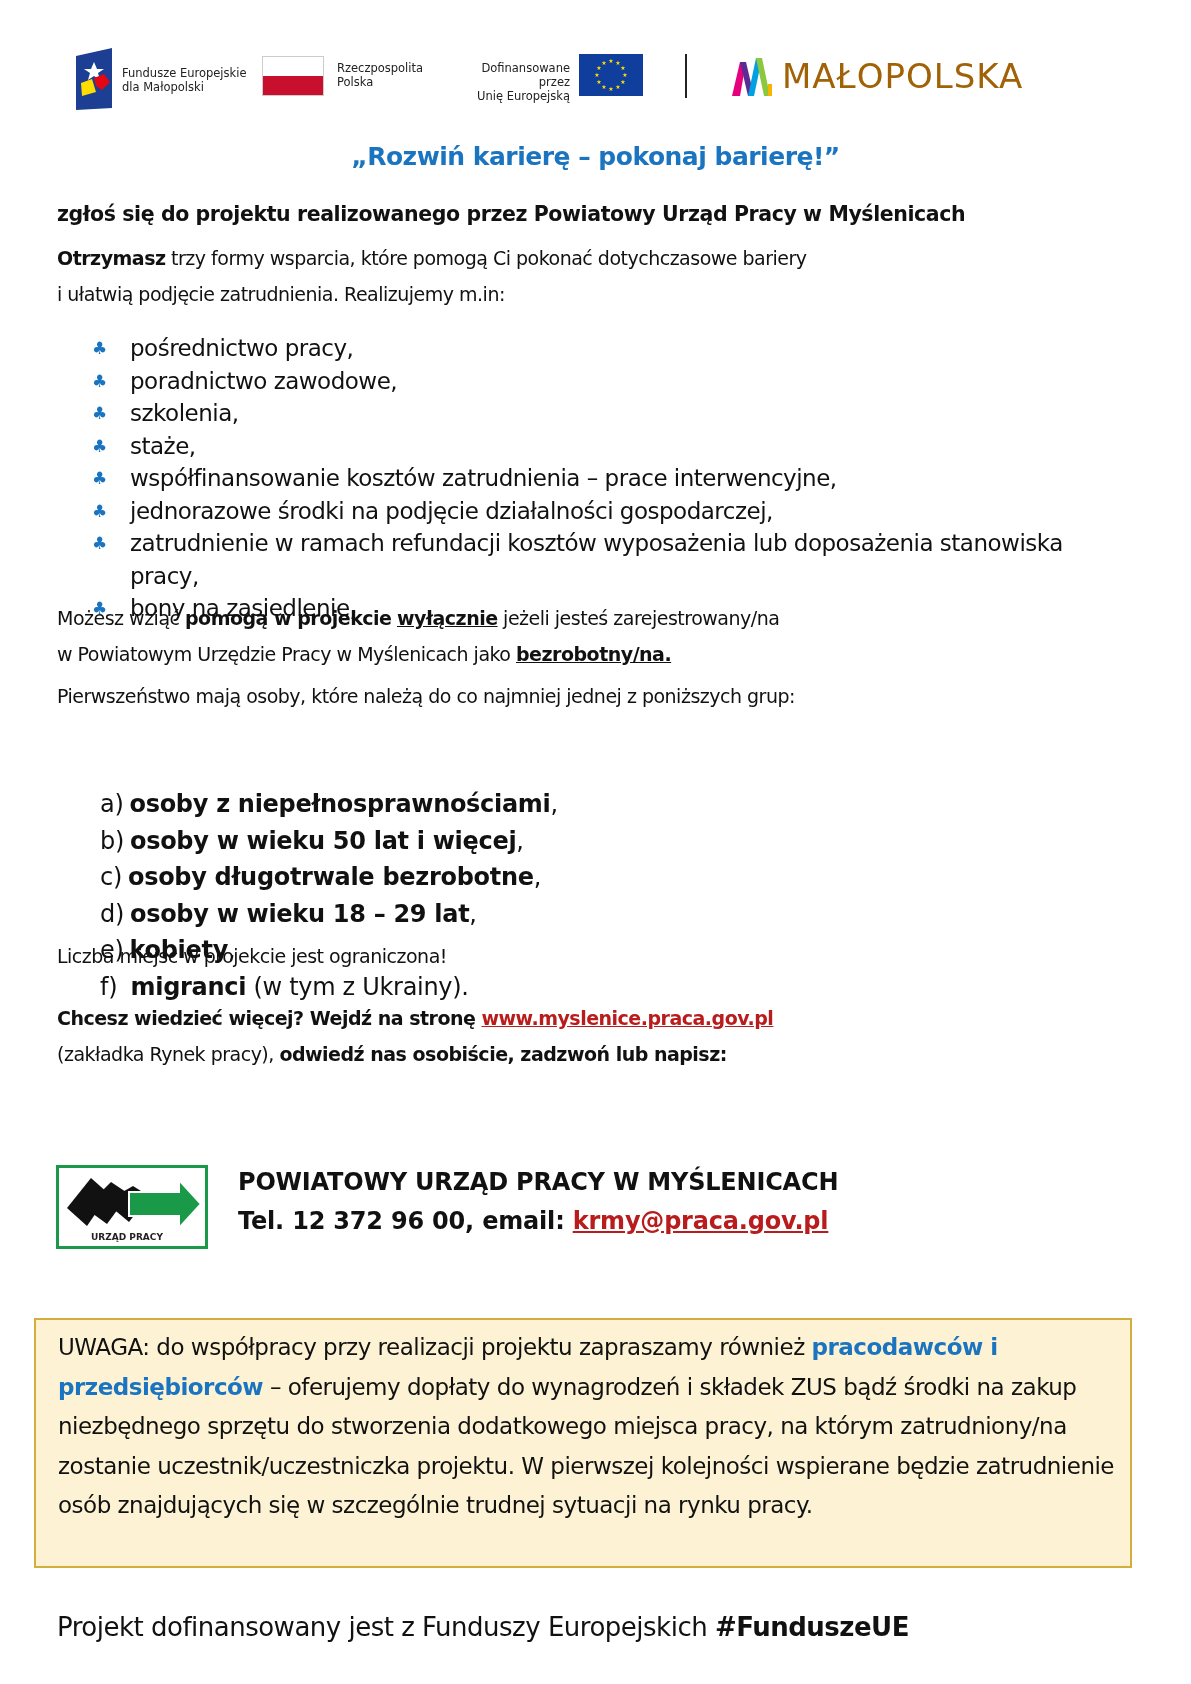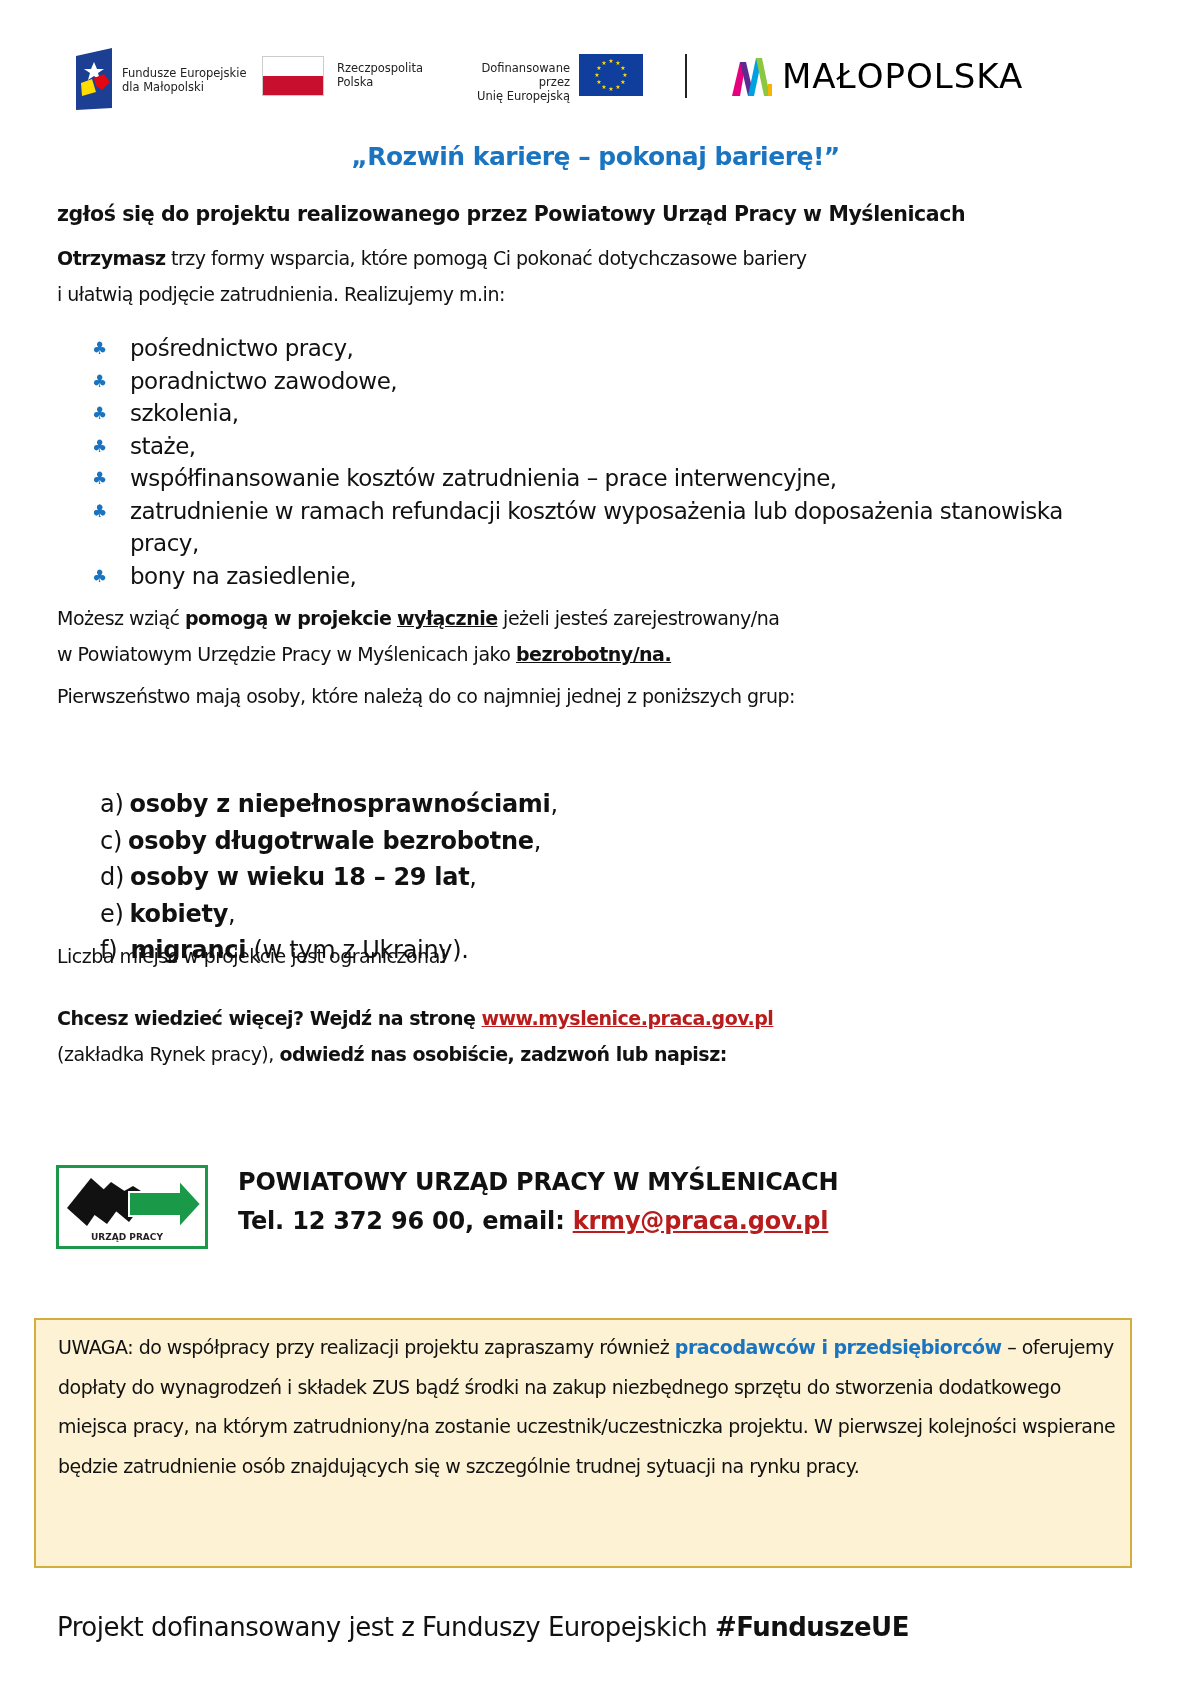--- a/index.html
+++ b/index.html
@@ -15,21 +15,21 @@
   .para b { font-weight:bold; }
   .u { text-decoration:underline; }
   .bullets { left:92px; top:332px; margin:0; padding:0; list-style:none; font-size:23px; line-height:32.5px; letter-spacing:-0.5px; }
   .bullets li { position:relative; padding-left:38px; }
   .bullets li .club { position:absolute; left:0; top:0; color:#1a74c0; font-size:17px; }
   .groups { left:100px; top:786px; margin:0; padding:0; list-style:none; font-size:24px; line-height:36.5px; letter-spacing:-0.3px; }
   .groups li b { font-weight:bold; }
   .link { color:#b91c1c; text-decoration:underline; font-weight:bold; }
   .contact { left:238px; top:1163px; font-weight:bold; font-size:24px; line-height:39px; letter-spacing:-0.2px; }
   .notice { left:34px; top:1318px; width:1098px; height:250px; background:#fdf3d4; border:2px solid #d4ae3c; box-sizing:border-box; }
-  .notice-text { position:absolute; left:22px; top:8px; width:1060px; font-size:19px; line-height:39.5px; letter-spacing:-0.5px; }
+  .notice-text { position:absolute; left:22px; top:8px; width:1060px; font-size:23px; line-height:39.5px; letter-spacing:-0.5px; }
   .notice-text .hl { color:#1a74c0; font-weight:bold; }
   .footer { left:57px; top:1612px; font-size:26px; letter-spacing:-0.5px; }
 </style>
 </head>
 <body>
 
 <div class="abs" style="left:4px;top:0;width:1191px;height:120px;">
 
   <svg class="abs" style="left:72px;top:48px" width="38" height="62" viewBox="0 0 38 62">
     <polygon points="0,8 36,0 36,60 0,62" fill="#1c3f94"></polygon>
@@ -74,51 +74,52 @@
   </svg>
   <div class="abs" style="left:681px;top:54px;width:2px;height:44px;background:#222;"></div>
 
   <svg class="abs" style="left:728px;top:56px" width="42" height="40" viewBox="0 0 42 40">
     <polygon points="0,40 8,6 14,6 8,40" fill="#e5007e"></polygon>
     <polygon points="8,6 14,6 22,40 16,40" fill="#5b2d91"></polygon>
     <polygon points="16,40 24,2 30,2 22,40" fill="#00a0e3"></polygon>
     <polygon points="24,2 30,2 38,40 32,40" fill="#8dc63f"></polygon>
     <polygon points="36,28 40,28 40,40 36,40" fill="#f7b500"></polygon>
   </svg>
-  <div class="abs" style="left:778px;top:56px;font-family:'DejaVu Sans',sans-serif;font-size:34px;letter-spacing:1px;color:#000000;">MAŁOPOLSKA</div>
+  <div class="abs" style="left:778px;top:56px;font-family:'DejaVu Sans',sans-serif;font-size:34px;letter-spacing:1px;color:#a16207;">MAŁOPOLSKA</div>
 </div>
 
 <div class="abs title">„Rozwiń karierę – pokonaj barierę!”</div>
 <div class="abs subtitle">zgłoś się do projektu realizowanego przez Powiatowy Urząd Pracy w Myślenicach</div>
 
 <div class="abs para" style="top:240px;">
   <div><b>Otrzymasz</b><span> trzy formy wsparcia, które pomogą Ci pokonać dotychczasowe bariery</span></div>
   <div>i ułatwią podjęcie zatrudnienia. Realizujemy m.in:</div>
 </div>
 
 <ul class="abs bullets" id="support-list" style="width:1000px;">
     <li><span class="club">♣</span><span>pośrednictwo pracy,</span></li>
     <li><span class="club">♣</span><span>poradnictwo zawodowe,</span></li>
     <li><span class="club">♣</span><span>szkolenia,</span></li>
     <li><span class="club">♣</span><span>staże,</span></li>
     <li><span class="club">♣</span><span>współfinansowanie kosztów zatrudnienia – prace interwencyjne,</span></li>
-    <li><span class="club">♣</span></li>
+    <li><span class="club">♣</span><span>jednorazowe środki na podjęcie działalności gospodarczej,</span></li>
     <li><span class="club">♣</span><span>zatrudnienie w ramach refundacji kosztów wyposażenia lub doposażenia stanowiska pracy,</span></li>
     <li><span class="club">♣</span><span>bony na zasiedlenie,</span></li>
   </ul>
 
 <div class="abs para" style="top:600px;">
   <div><span>Możesz wziąć </span><b>pomogą w projekcie</b><span> </span><b class="u">wyłącznie</b><span> jeżeli jesteś zarejestrowany/na</span></div>
   <div><span>w Powiatowym Urzędzie Pracy w Myślenicach jako </span><b class="u">bezrobotny/na.</b></div>
 </div>
 
 <div class="abs para" style="top:678px;">Pierwszeństwo mają osoby, które należą do co najmniej jednej z poniższych grup:</div>
 
 <ul class="abs groups" id="groups-list">
     <li><span style="margin-right: 6px;">a)</span><b>osoby z niepełnosprawnościami</b><span>,</span></li>
+    <li><span style="margin-right: 6px;">b)</span><b>osoby w wieku 50 lat i więcej</b><span>,</span></li>
     <li><span style="margin-right: 6px;">c)</span><b>osoby długotrwale bezrobotne</b><span>,</span></li>
     <li><span style="margin-right: 6px;">d)</span><b>osoby w wieku 18 – 29 lat</b><span>,</span></li>
     <li><span style="margin-right: 6px;">e)</span><b>kobiety</b><span>,</span></li>
     <li><span style="margin-right: 6px;">f) </span><b>migranci</b><span> (w tym z Ukrainy).</span></li>
   </ul>
 
 <div class="abs para" style="top:938px;">Liczba miejsc w projekcie jest ograniczona!</div>
 
 <div class="abs para" style="top:1000px;">
   <div><b>Chcesz wiedzieć więcej? Wejdź na stronę </b><a class="link">www.myslenice.praca.gov.pl</a></div>

